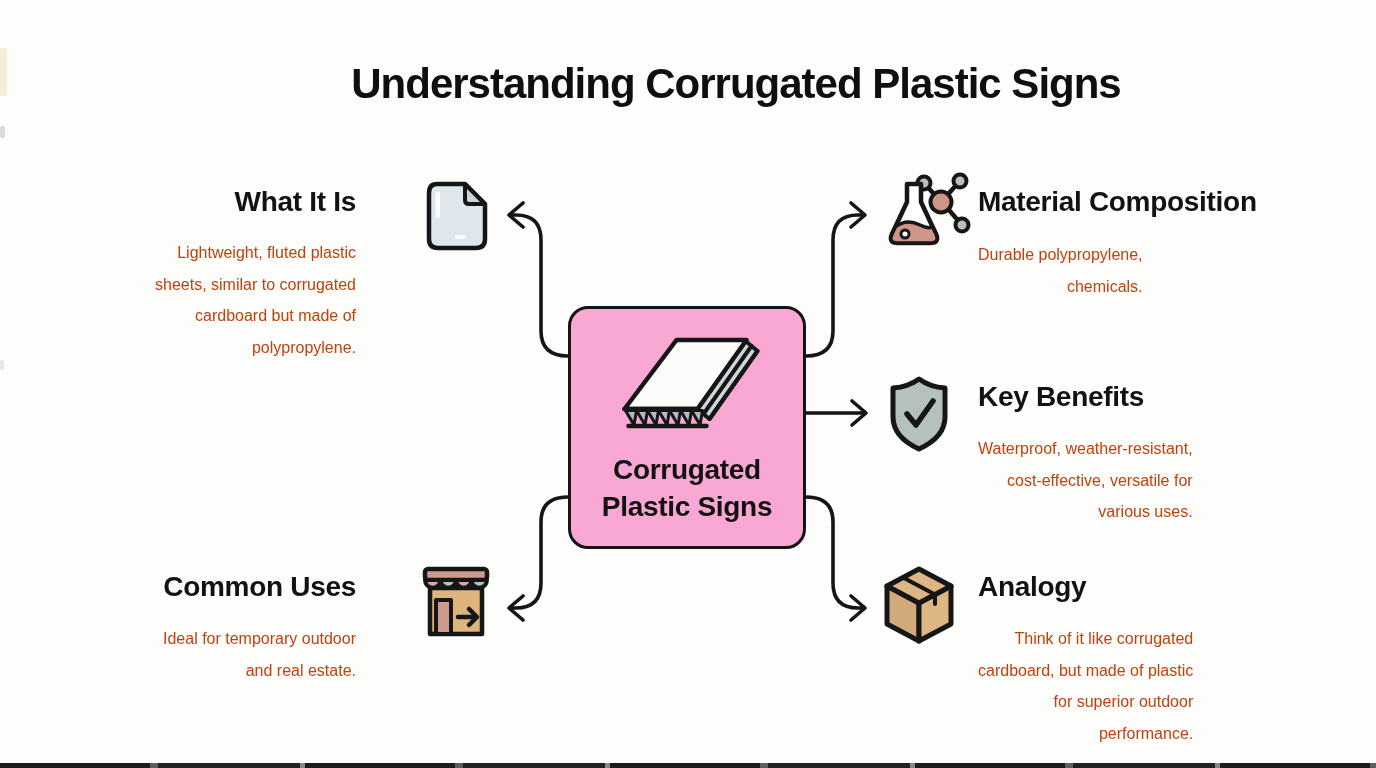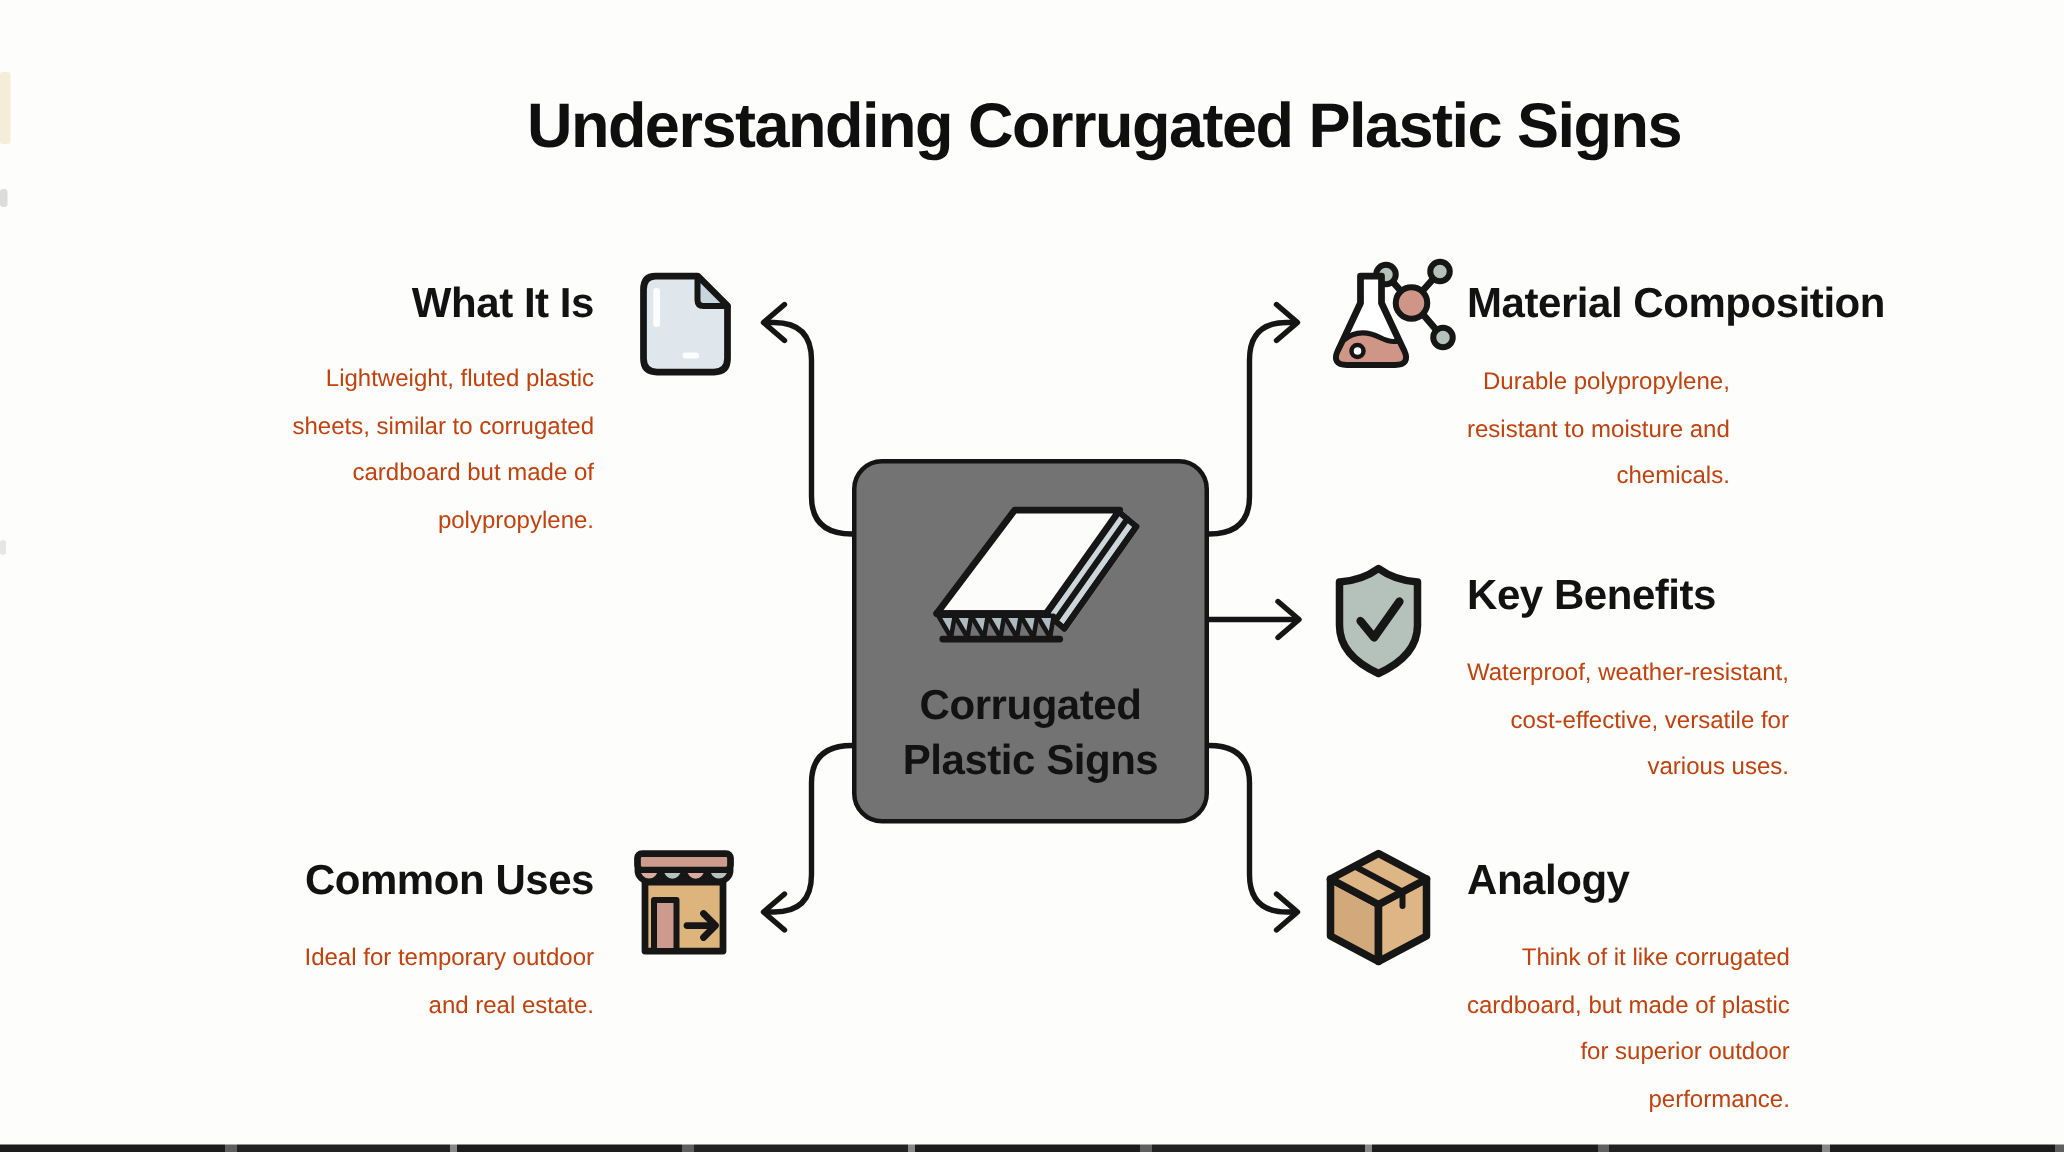--- a/index.html
+++ b/index.html
@@ -4,23 +4,23 @@
 <style>
   html,body{margin:0;padding:0;}
   body{width:1376px;height:768px;overflow:hidden;background:#fdfdfc;
        font-family:"Liberation Sans","DejaVu Sans",sans-serif;color:#141414;}
   #canvas{position:relative;width:1376px;height:768px;background:#fdfdfc;overflow:hidden;}
   .abs{position:absolute;}
   .title{top:60px;left:0;width:1376px;text-align:center;font-size:42px;font-weight:700;
          letter-spacing:-1px;color:#0f0f0f;margin-left:48px;}
   .heading{font-size:28px;font-weight:700;letter-spacing:-0.3px;color:#121212;white-space:nowrap;}
   .para{font-size:16px;line-height:31.5px;color:#c2410c;white-space:nowrap;}
-  .r{text-align:right;right:980px;}
+  .r{text-align:right;right:1020px;}
   .l{text-align:right;left:978px;}
-  .center-node{left:568px;top:306px;width:238px;height:243px;background:#737373;
+  .center-node{left:568px;top:306px;width:238px;height:243px;background:#f9a8d4;
       border:3.5px solid #141414;border-radius:20px;box-sizing:border-box;
       display:flex;flex-direction:column;align-items:center;justify-content:flex-start;}
   .center-node .node-icon{margin-top:14px;}
   .node-label{font-size:28px;font-weight:700;line-height:37px;text-align:center;
       letter-spacing:-0.3px;margin-top:2px;color:#121212;}
   .connector-svg{left:0;top:0;width:1376px;height:768px;pointer-events:none;}
   .bottom-strip{left:0;bottom:0;width:1376px;height:5px;
       background:repeating-linear-gradient(90deg,#1c1c1c 0 150px,#5f5f5f 150px 158px,
       #222 158px 300px,#888 300px 305px);}
   .artifact{background:#f4ead2;border-radius:2px;}
@@ -96,21 +96,20 @@
     <circle cx="80" cy="9" r="6.5" fill="#b5c1bb" stroke="#161616" stroke-width="4"></circle>
     <circle cx="82" cy="53" r="6.5" fill="#b5c1bb" stroke="#161616" stroke-width="4"></circle>
     <circle cx="61" cy="30" r="10.5" fill="#cf9586" stroke="#161616" stroke-width="4"></circle>
     <path d="M 27 12 H 41 V 30 L 56 62 Q 60 71 50 71 H 18 Q 8 71 12 62 L 27 30 Z" fill="#ffffff" stroke="#161616" stroke-width="4.5" stroke-linejoin="round"></path>
     <path d="M 15.5 55 Q 26 46 40 53 Q 48 57 52.5 55 L 56 62 Q 60 71 50 71 H 18 Q 8 71 12 62 Z" fill="#cf9586" stroke="#161616" stroke-width="3.5" stroke-linejoin="round"></path>
     <circle cx="25" cy="62" r="4" fill="#ffffff" stroke="#161616" stroke-width="3"></circle>
   </svg>
   <div class="abs heading l" style="top:186px;">Material Composition</div>
   <div class="abs para l" style="top:239px;">
     <div>Durable polypropylene,</div>
-    <div>resistant to moisture and</div>
     <div>chemicals.</div>
   </div>
 
   <svg class="abs" style="left:886px;top:375px;" width="66" height="78" viewBox="0 0 66 78">
     <path d="M 33 4 Q 44 12 59 13 V 42 Q 59 62 33 74 Q 7 62 7 42 V 13 Q 22 12 33 4 Z" fill="#b5c1bb" stroke="#161616" stroke-width="5" stroke-linejoin="round"></path>
     <polyline points="21,39 30,50 47,26" fill="none" stroke="#161616" stroke-width="5.5" stroke-linecap="round" stroke-linejoin="round"></polyline>
   </svg>
   <div class="abs heading l" style="top:381px;">Key Benefits</div>
   <div class="abs para l" style="top:433px;">
     <div>Waterproof, weather-resistant,</div>

